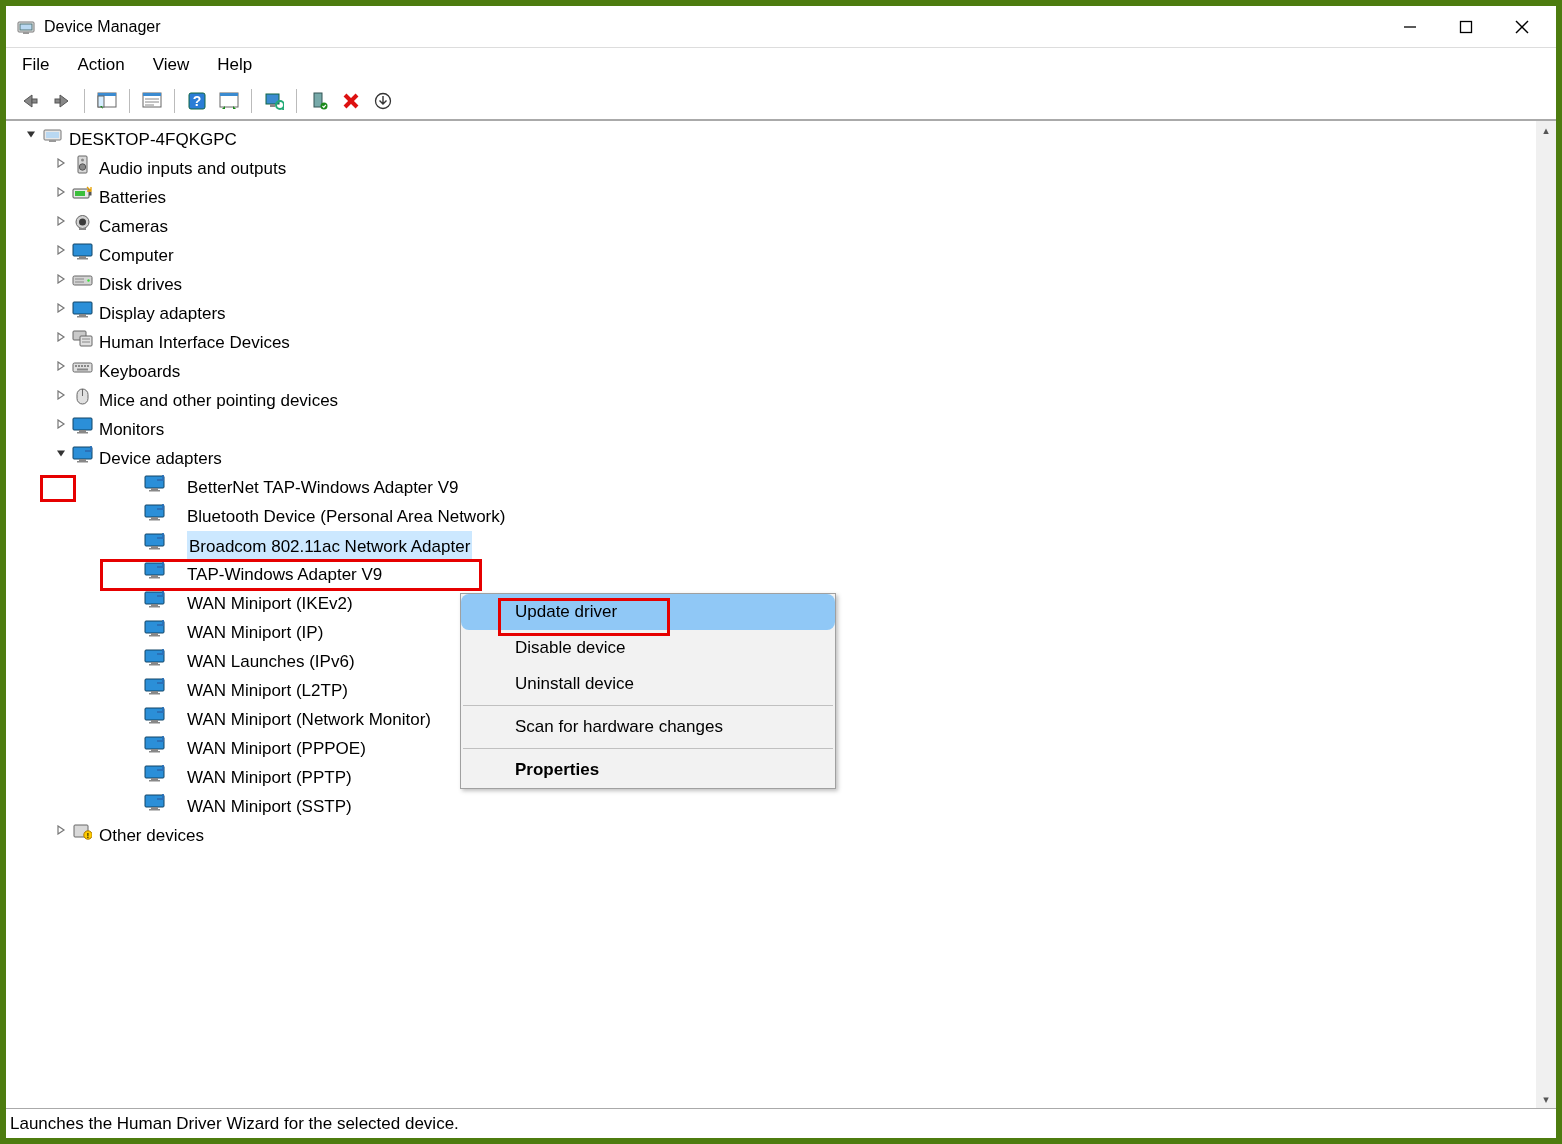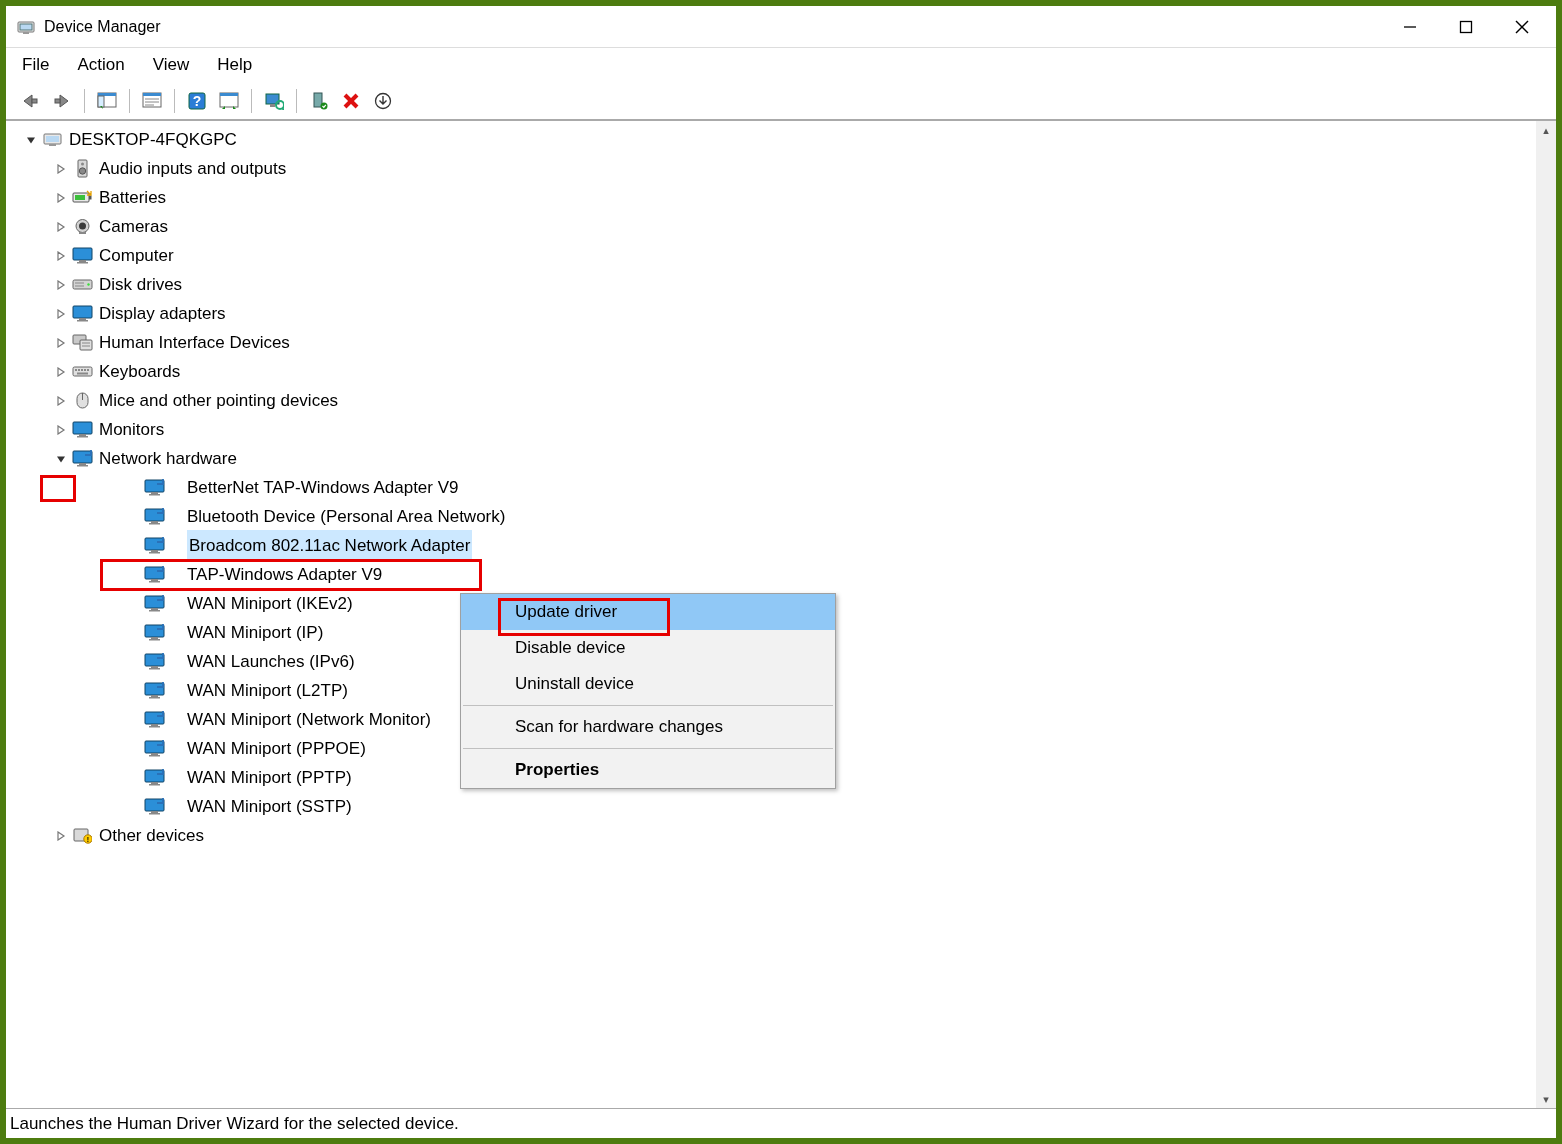--- a/index.html
+++ b/index.html
@@ -12,31 +12,31 @@
 .window-btn { width: 56px; height: 36px; display: inline-flex; align-items: center; justify-content: center; font-size: 18px; font-family: Arial; }
 .menubar { display: flex; gap: 28px; height: 34px; align-items: center; padding: 0 16px; font-size: 17px; }
 .menubar-item { cursor: default; }
 .toolbar { display: flex; align-items: center; height: 38px; padding: 2px 8px; border-bottom: 1px solid #aaa; gap: 0; }
 .toolbar-btn { width: 28px; height: 28px; display: inline-flex; align-items: center; justify-content: center; margin: 0 2px; }
 .toolbar-sep { width: 1px; height: 24px; background: #bbb; margin: 0 6px; }
 .content { flex: 1; display: flex; border-top: 1px solid #aaa; overflow: hidden; }
 .tree { flex: 1; overflow-y: auto; padding: 4px 2px; font-size: 17px; line-height: 29px; }
 .scrollbar { width: 20px; background: #f0f0f0; display: flex; flex-direction: column; justify-content: space-between; align-items: center; }
 .scroll-arrow { width: 18px; height: 18px; display: flex; align-items: center; justify-content: center; font-size: 11px; color: #555; }
-.tree-row { display: flex; align-items: center; height: 29px; white-space: nowrap; }
+.tree-row { display: flex; height: 29px; white-space: nowrap; }
 .expander { width: 18px; height: 18px; display: inline-flex; align-items: center; justify-content: center; margin-right: 2px; font-size: 12px; color: #555; }
 .expander.down { color: #000; }
 .node-icon { width: 21px; height: 21px; display: inline-flex; align-items: center; justify-content: center; margin-right: 6px; }
 .indent-0 { padding-left: 14px; }
 .indent-1 { padding-left: 44px; }
 .indent-2 { padding-left: 100px; gap: 16px; }
 .selected-text { background: #cce8ff; padding: 1px 2px; }
 .red-box { border: 3px solid #e60000; position: absolute; pointer-events: none; }
 .ctx-menu { position: absolute; background: #f2f2f2; border: 1px solid #a0a0a0; box-shadow: 2px 2px 4px rgba(0,0,0,0.25); font-size: 17px; }
-.ctx-item { padding: 8px 22px 8px 54px; cursor: default; }
+.ctx-item { padding: 8px 22px 8px 54px; cursor: default; border-radius: 8px; }
 .ctx-item.highlight { background: #90c8f6; }
 .ctx-item.bold { font-weight: 700; }
 .ctx-sep { height: 1px; background: #c0c0c0; margin: 3px 2px; }
 .statusbar { height: 30px; border-top: 1px solid #aaa; display: flex; align-items: center; padding: 0 4px; font-size: 17px; }
 svg { display: block; }
 </style>
 </head>
 <body>
 
 <div class="window">
@@ -334,21 +334,21 @@
             </svg>
           </span>
           <span class="node-icon">
             <svg width="21" height="17" viewBox="0 0 21 17">
               <rect x="1" y="1" width="19" height="12" rx="1" fill="#2b8fd8" stroke="#146"></rect>
               <rect x="7" y="13" width="7" height="2" fill="#888"></rect>
               <rect x="5" y="15" width="11" height="1.5" fill="#888"></rect>
               <path d="M13 5 L19 5 L19 0" stroke="#2a71b8" stroke-width="1.8" fill="none"></path>
             </svg>
           </span>
-          <span>Network hardware</span>
+          <span>Device adapters</span>
         </div>
         <div class="tree-row indent-2">
           <span class="expander"></span>
           <span class="node-icon">
             <svg width="21" height="17" viewBox="0 0 21 17">
               <rect x="1" y="1" width="19" height="12" rx="1" fill="#2b8fd8" stroke="#146"></rect>
               <rect x="7" y="13" width="7" height="2" fill="#888"></rect>
               <rect x="5" y="15" width="11" height="1.5" fill="#888"></rect>
               <path d="M13 5 L19 5 L19 0" stroke="#2a71b8" stroke-width="1.8" fill="none"></path>
             </svg>

